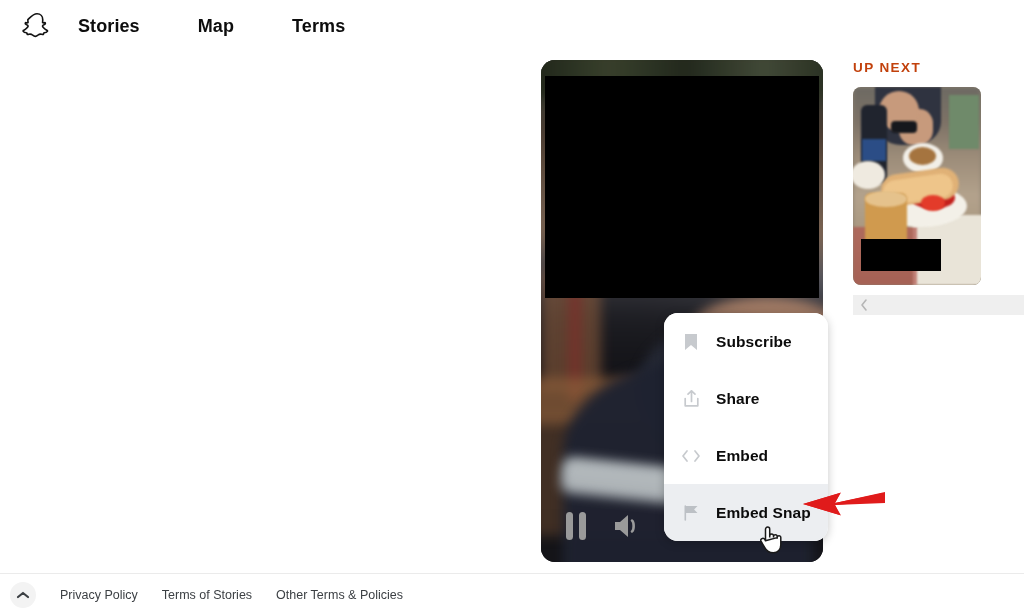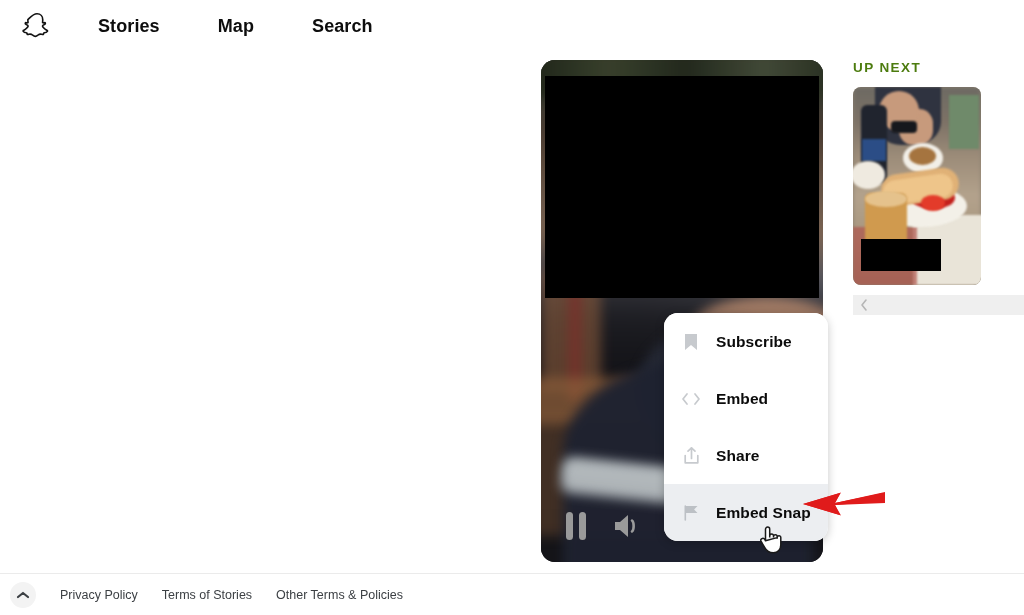--- a/index.html
+++ b/index.html
@@ -10,21 +10,21 @@
     overflow: hidden;
   }
   #page { position: relative; width: 1024px; height: 615px; background:#fff; }
 
   
   .header {
     position: absolute; left: 0; top: 0; width: 1024px; height: 52px;
     background: #fff; display: flex; align-items: center;
   }
   .logo-wrap { margin-left: 18px; width: 38px; height: 38px; display:flex; align-items:center; justify-content:center; }
-  .nav { display: flex; align-items: center; margin-left: 42px; }
+  .nav { display: flex; align-items: center; margin-left: 22px; }
   .nav-item {
     font-size: 18px; font-weight: bold; color: #0d0d0d;
     letter-spacing: 0.1px; margin-right: 58px; cursor: pointer;
     white-space: nowrap;
   }
 
   
   .player {
     position: absolute; left: 541px; top: 60px;
     width: 282px; height: 502px;
@@ -123,21 +123,21 @@
 
   
   .red-arrow { position: absolute; left: 795px; top: 487px; pointer-events:none; }
 
   
   .cursor { position: absolute; left: 757px; top: 524px; pointer-events:none; }
 
   
   .upnext { position: absolute; left: 853px; top: 60px; width: 171px; }
   .upnext-title {
-    font-size: 13.5px; font-weight: bold; color: #4d7c0f;
+    font-size: 13.5px; font-weight: bold; color: #c2410c;
     letter-spacing: 1.4px; margin-bottom: 12px;
   }
   .thumb {
     position: relative; width: 128px; height: 198px;
     border-radius: 8px; overflow: hidden; background: #8a7f70; cursor:pointer;
   }
   .th { position: absolute; filter: blur(1.2px); }
   .th-bg {
     inset: 0; left:0; top:0; width:100%; height:100%;
     background:
@@ -197,21 +197,21 @@
 
   <div class="header">
     <div class="logo-wrap">
       <svg width="30" height="30" viewBox="0 0 24 24" fill="none" stroke="#111" stroke-width="1.3">
         <path d="M12 2.2c2.9 0 4.6 2.1 4.6 4.7 0 .9-.1 1.9-.1 2.4.3.2.8.3 1.3.1.4-.1.8.1.9.4.1.4-.1.8-.7 1-.9.3-1.6.6-1.6 1.1 0 .6 1.6 2.9 3.6 3.6.4.1.5.5.3.8-.4.6-1.7 1-2.6 1.1-.2 0-.3.2-.3.4-.1.4-.1.8-.3.9-.2.2-.8 0-1.4-.1-1.1-.2-2.1 0-2.8.6-.6.5-1.2 1.1-2.2 1.1h-.1c-1 0-1.6-.6-2.2-1.1-.7-.6-1.7-.8-2.8-.6-.6.1-1.2.3-1.4.1-.2-.1-.2-.5-.3-.9 0-.2-.1-.4-.3-.4-.9-.1-2.2-.5-2.6-1.1-.2-.3-.1-.7.3-.8 2-.7 3.6-3 3.6-3.6 0-.5-.7-.8-1.6-1.1-.6-.2-.8-.6-.7-1 .1-.3.5-.5.9-.4.5.2 1 .1 1.3-.1 0-.5-.1-1.5-.1-2.4C7.4 4.3 9.1 2.2 12 2.2z"></path>
       </svg>
     </div>
     <div class="nav">
       <div class="nav-item">Stories</div>
       <div class="nav-item">Map</div>
-      <div class="nav-item">Search</div>
+      <div class="nav-item">Terms</div>
     </div>
   </div>
 
   <div class="player">
     <div class="player-video">
       <div class="vid-bg"></div>
       <div class="vid-el vid-foliage"></div>
       <div class="vid-el vid-post2"></div>
       <div class="vid-el vid-post"></div>
       <div class="vid-el vid-bench2"></div>
@@ -246,37 +246,37 @@
       <span class="ctx-icon">
         <svg width="14" height="18" viewBox="0 0 14 18">
           <path d="M1 1h12v16l-6-5-6 5z" fill="#c7cace"></path>
         </svg>
       </span>
       <span class="ctx-label">Subscribe</span>
     </div>
 
     <div class="ctx-item">
       <span class="ctx-icon">
-        <svg width="20" height="14" viewBox="0 0 20 14" fill="none" stroke="#c7cace" stroke-width="1.7" stroke-linecap="round" stroke-linejoin="round">
-          <path d="M6 2L2 7l4 5"></path>
-          <path d="M14 2l4 5-4 5"></path>
-        </svg>
-      </span>
-      <span class="ctx-label">Embed</span>
-    </div>
-
-    <div class="ctx-item">
-      <span class="ctx-icon">
         <svg width="17" height="19" viewBox="0 0 17 19" fill="none" stroke="#c7cace" stroke-width="1.7" stroke-linecap="round" stroke-linejoin="round">
           <path d="M8.5 12.5V2"></path>
           <path d="M5 5.2l3.5-3.4L12 5.2"></path>
           <path d="M2.2 9.5v7.3h12.6V9.5"></path>
         </svg>
       </span>
       <span class="ctx-label">Share</span>
+    </div>
+
+    <div class="ctx-item">
+      <span class="ctx-icon">
+        <svg width="20" height="14" viewBox="0 0 20 14" fill="none" stroke="#c7cace" stroke-width="1.7" stroke-linecap="round" stroke-linejoin="round">
+          <path d="M6 2L2 7l4 5"></path>
+          <path d="M14 2l4 5-4 5"></path>
+        </svg>
+      </span>
+      <span class="ctx-label">Embed</span>
     </div>
 
     <div class="ctx-item active">
       <span class="ctx-icon">
         <svg width="17" height="18" viewBox="0 0 17 18">
           <path d="M2.5 2h12l-3.4 3.6L14.5 9h-12z" fill="#bcc0c5"></path>
           <path d="M2.3 2v14" stroke="#bcc0c5" stroke-width="1.6" stroke-linecap="round"></path>
         </svg>
       </span>
       <span class="ctx-label">Embed Snap</span>

